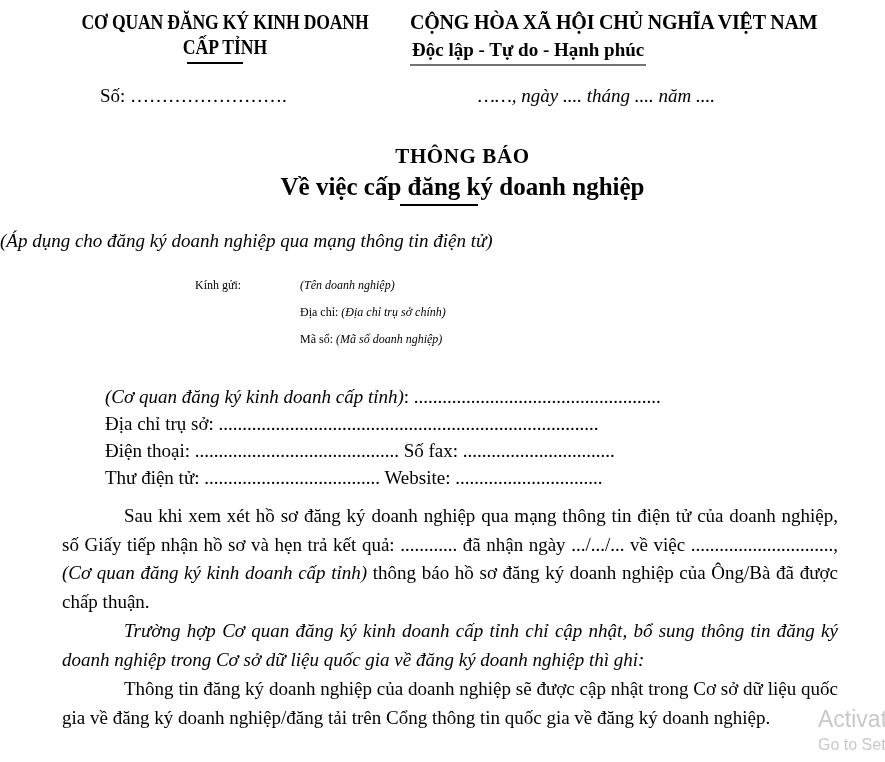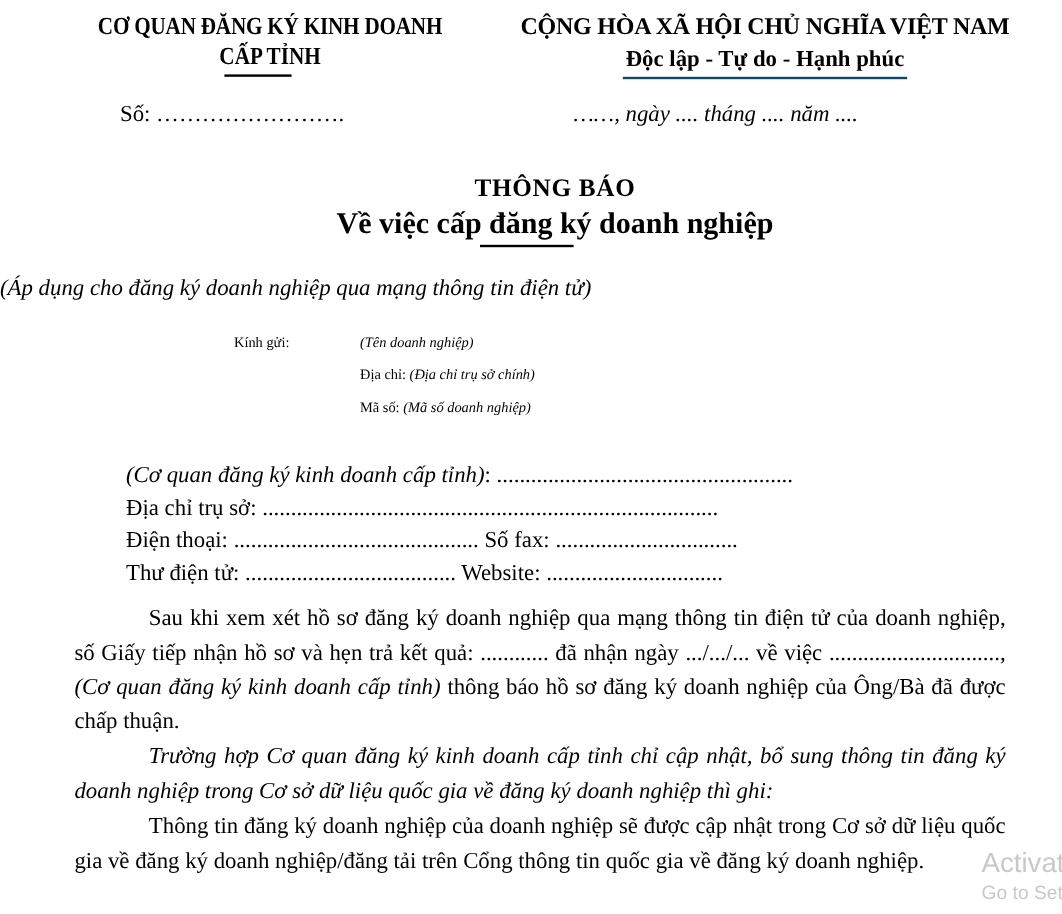--- a/index.html
+++ b/index.html
@@ -35,21 +35,21 @@
     left: 40px;
     top: 0;
     width: 370px;
     text-align: center;
   }
   .hdr-right {
     position: absolute;
     left: 410px;
     top: 0;
     width: 455px;
-    text-align: center;
+    text-align: left;
   }
   .hdr-line1 {
     font-size: 20px;
     font-weight: bold;
     line-height: 25px;
     white-space: nowrap;
     letter-spacing: -0.2px;
   }
   .hdr-left .hdr-line1 {
     font-size: 20.5px;
@@ -64,21 +64,21 @@
     transform-origin: center top;
   }
   .hdr-right .hdr-line2 {
     font-size: 19px;
     font-weight: bold;
     line-height: 26px;
     margin-top: 2px;
   }
   .hdr-right .hdr-line2 .ul-full {
     display: inline-block;
-    border-bottom: 2px solid #0c4a6e;
+    border-bottom: 2px solid #737373;
     padding: 0 2px 1px 2px;
   }
   .hdr-left-underline {
     position: absolute;
     left: 187px;
     top: 52px;
     width: 56px;
     height: 2px;
     background: #000;
   }

